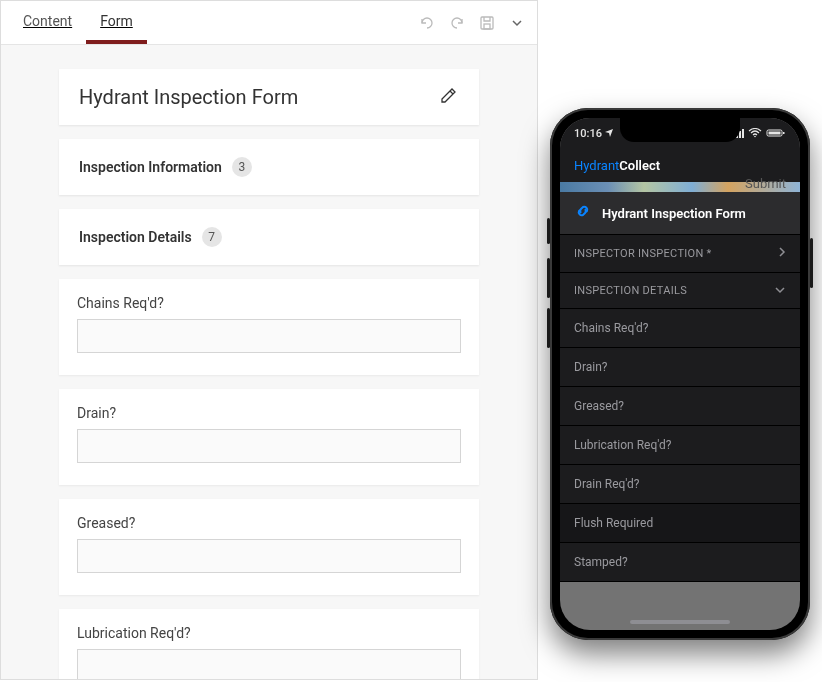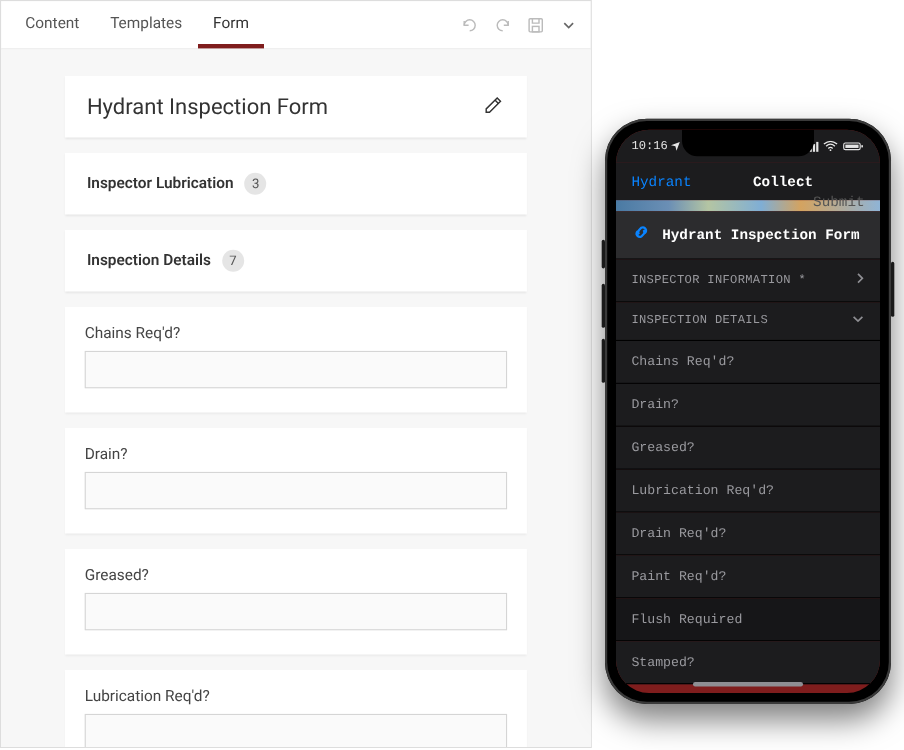--- a/index.html
+++ b/index.html
@@ -19,20 +19,21 @@
       position: absolute;
       left: 0;
       top: 0;
     }
     .tabs-bar {
       display: flex;
       align-items: center;
       height: 44px;
       border-bottom: 1px solid #e5e5e5;
       padding: 0 8px;
+      text-decoration: underline;
     }
     .tabs {
       display: flex;
       gap: 0;
     }
     .tab {
       padding: 12px 14px 11px 14px;
       font-size: 14px;
       color: #555;
       cursor: pointer;
@@ -126,25 +127,24 @@
       background: #1a1a1a;
       border-radius: 2px;
     }
     .phone-side.right1 { right: -3px; top: 130px; width: 3px; height: 50px; }
     .phone-side.left1 { left: -3px; top: 110px; width: 3px; height: 26px; }
     .phone-side.left2 { left: -3px; top: 150px; width: 3px; height: 40px; }
     .phone-side.left3 { left: -3px; top: 200px; width: 3px; height: 40px; }
     .screen {
       width: 100%;
       height: 100%;
-      background: #7f1d1d;
+      background: #737373;
       border-radius: 30px;
       overflow: hidden;
       position: relative;
-      font-family: Liberation Mono, monospace;
     }
     .notch {
       position: absolute;
       top: 0;
       left: 50%;
       transform: translateX(-50%);
       width: 120px;
       height: 24px;
       background: #000;
       border-radius: 0 0 14px 14px;
@@ -166,21 +166,21 @@
     .signal-bars span { width:2px; background:#e5e5e5; }
     .nav-bar {
       height: 34px;
       display: flex;
       align-items: center;
       padding: 0 14px;
       color: #0a84ff;
       font-size: 13px;
       background: #1c1c1e;
     }
-    .nav-title { flex:1; text-align:right; color:#fff; font-weight:600; }
+    .nav-title { flex:1; text-align:left; color:#fff; font-weight:600; }
     .nav-submit { color:#555;margin-top:37px; }
     .map-sliver {
       height: 10px;
       background: linear-gradient(90deg, #4a7aa3 0%, #6b8fb5 20%, #b4c5a3 35%, #7faed5 55%, #d4a360 70%, #8fb4d6 100%);
     }
     .form-dark-title {
       background: #2c2c2e;
       display: flex;
       align-items: center;
       padding: 10px 14px;
@@ -217,21 +217,20 @@
       border-radius: 2px;
     }
   </style>
 </head>
 <body>
 
 <div class="left-panel">
   <div class="tabs-bar">
     <div class="tabs">
       <div class="tab">Content</div>
-      <div class="tab">Templates</div>
       <div class="tab active">Form</div>
     </div>
     <div class="toolbar-icons">
       <span class="toolbar-icon">
         <svg viewBox="0 0 16 16" fill="none" stroke="currentColor" stroke-width="1.3">
             <path d="M3 8 A5 5 0 1 1 8 13"></path>
             <path d="M3 4 L3 8 L7 8"></path>
           </svg>
       </span>
       <span class="toolbar-icon">
@@ -260,21 +259,21 @@
       <span class="title-text">Hydrant Inspection Form</span>
       <span class="edit-icon">
         <svg width="20" height="20" viewBox="0 0 20 20" fill="none" stroke="#333" stroke-width="1.3">
             <path d="M3 17 L3 14 L13 4 L16 7 L6 17 Z"></path>
             <path d="M11 6 L14 9"></path>
           </svg>
       </span>
     </div>
 
     <div class="section-card">
-      <span class="section-label">Inspector Lubrication</span>
+      <span class="section-label">Inspection Information</span>
       <span class="count-badge">3</span>
     </div>
 
     <div class="section-card">
       <span class="section-label">Inspection Details</span>
       <span class="count-badge">7</span>
     </div>
 
     <div class="fields-wrap">
       <div class="field-card">
@@ -338,38 +337,37 @@
     <div class="form-dark-title">
       <span class="link-icon">
         <svg width="18" height="18" viewBox="0 0 18 18" fill="none" stroke="currentColor" stroke-width="2">
             <path d="M7 11 A3 3 0 0 1 7 7 L9 5 A3 3 0 0 1 13 9 L12 10"></path>
             <path d="M11 7 A3 3 0 0 1 11 11 L9 13 A3 3 0 0 1 5 9 L6 8"></path>
           </svg>
       </span>
       <span class="dark-title-text">Hydrant Inspection Form</span>
     </div>
     <div class="dark-section">
-      <span>INSPECTOR INFORMATION *</span>
+      <span>INSPECTOR INSPECTION *</span>
       <span class="chev-r">
         <svg width="8" height="12" viewBox="0 0 8 12">
             <path d="M2 2 L6 6 L2 10" stroke="currentColor" stroke-width="1.5" fill="none"></path>
           </svg>
       </span>
     </div>
     <div class="dark-section">
       <span>INSPECTION DETAILS</span>
       <span class="chev-r">
         <svg width="12" height="8" viewBox="0 0 12 8">
             <path d="M2 2 L6 6 L10 2" stroke="currentColor" stroke-width="1.5" fill="none"></path>
           </svg>
       </span>
     </div>
     <div class="dark-field">Chains Req'd?</div>
     <div class="dark-field">Drain?</div>
     <div class="dark-field">Greased?</div>
     <div class="dark-field">Lubrication Req'd?</div>
     <div class="dark-field">Drain Req'd?</div>
-    <div class="dark-field">Paint Req'd?</div>
     <div class="dark-field alt">Flush Required</div>
     <div class="dark-field">Stamped?</div>
     <div class="home-indicator"></div>
   </div>
 </div>
 
 </body></html>

